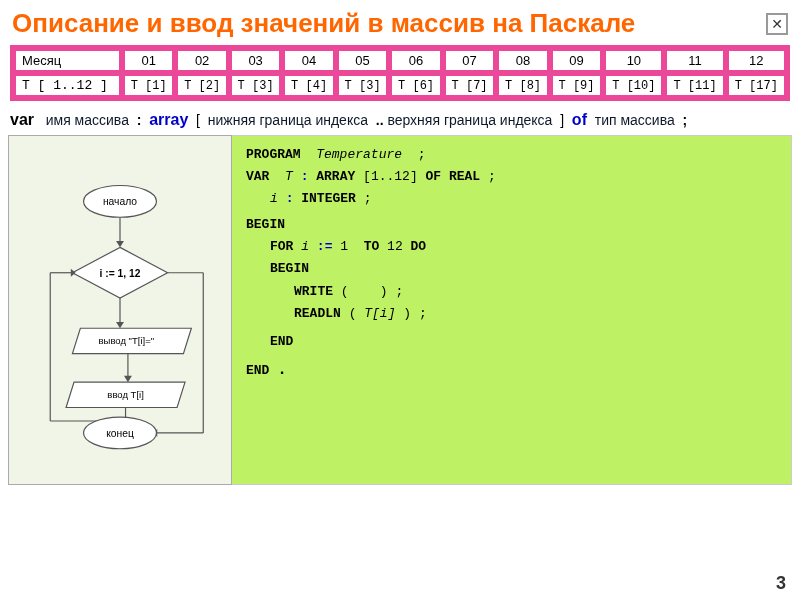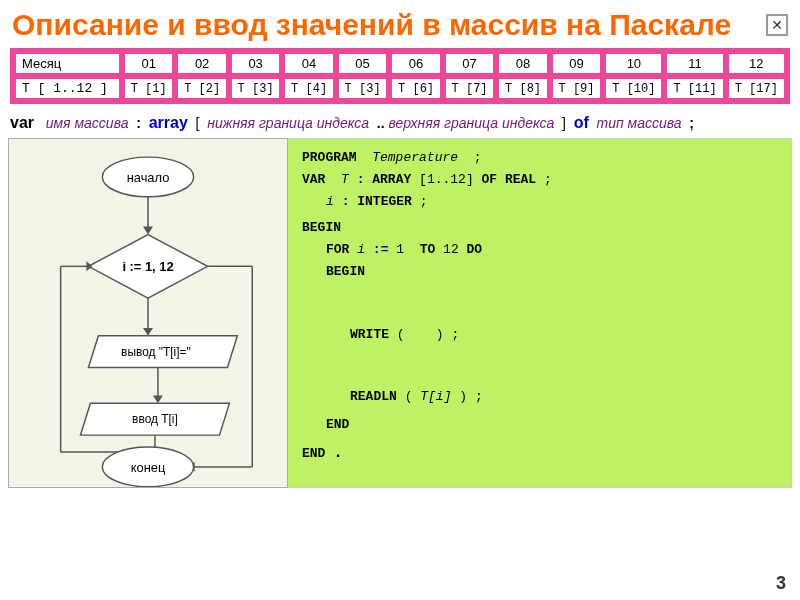--- a/index.html
+++ b/index.html
@@ -15,21 +15,21 @@
 
     
     #header {
       background: #fff;
       padding: 8px 12px 6px 12px;
       display: flex;
       align-items: center;
       justify-content: space-between;
     }
     #header h1 {
-      font-size: 30px;
+      font-size: 26px;
       font-weight: bold;
       color: #FF6600;
       font-family: Arial, sans-serif;
     }
     #close-btn {
       width: 22px;
       height: 22px;
       border: 2px solid #999;
       display: flex;
       align-items: center;
@@ -65,34 +65,34 @@
       padding: 6px 10px;
       font-size: 14px;
       color: #000;
       background: #fff;
     }
     #syntax-line .kw-var { font-weight: bold; color: #000; font-size: 16px; }
     #syntax-line .kw-array { font-weight: bold; color: #0000CC; font-size: 16px; }
     #syntax-line .kw-of { font-weight: bold; color: #0000CC; font-size: 16px; }
     #syntax-line .dotdot { font-weight: bold; color: #000; }
     #syntax-line .bracket { color: #000; }
-    #syntax-line .italic { font-style: italic; color: #701a75; }
+    #syntax-line .italic { color: #0f172a; }
     #syntax-line .semi { color: #000; font-weight: bold; }
     #syntax-line .colon { color: #000; font-weight: bold; }
 
     
     #content {
       display: flex;
       margin: 0 8px;
       height: 350px;
     }
 
     
     #flowchart {
-      width: 280px;
+      width: 224px;
       background: #f0f5e8;
       border: 1px solid #aaa;
       position: relative;
       flex-shrink: 0;
     }
 
     
     #code-panel {
       flex: 1;
       background: #bef264;
@@ -102,21 +102,21 @@
       line-height: 1.7;
       border: 1px solid #ccc;
       border-left: none;
     }
 
     .code-line { display: flex; align-items: baseline; }
     .code-kw { font-weight: bold; color: #000; }
     .code-italic { font-style: italic; }
     .code-blue { color: #0000CC; font-weight: bold; }
     .code-indent1 { margin-left: 24px; }
-    .code-indent2 { margin-left: 48px; margin-top: 40px; }
+    .code-indent2 { margin-left: 48px; }
 
     
     #page-num {
       position: absolute;
       bottom: 6px;
       right: 14px;
       font-size: 18px;
       font-weight: bold;
       color: #333;
     }

